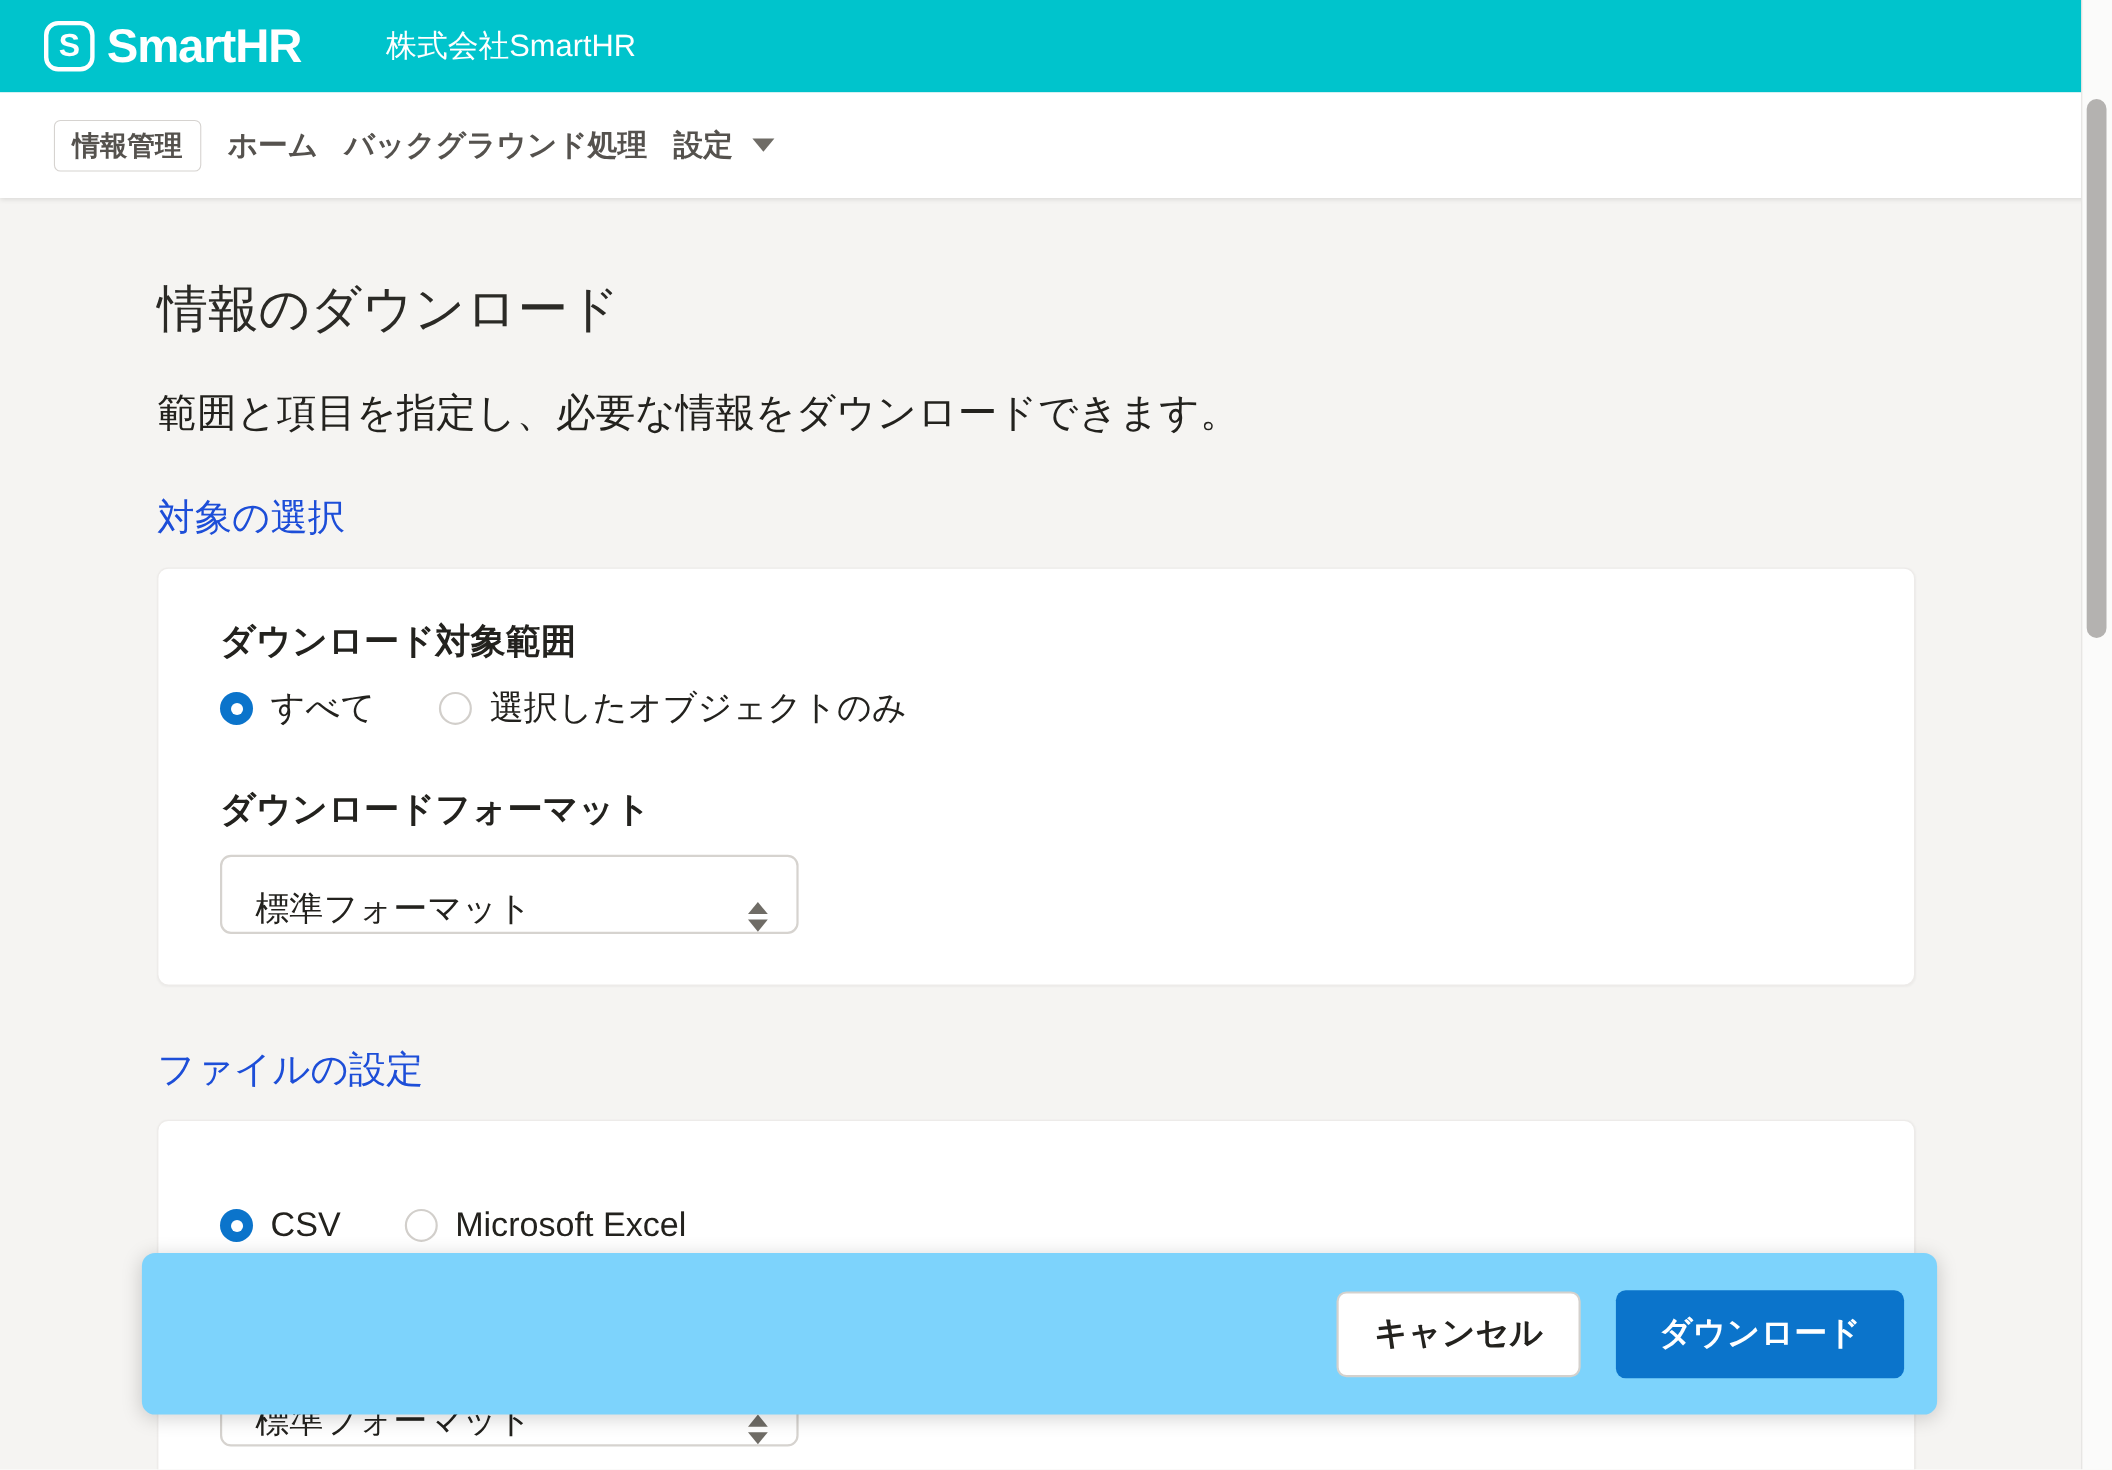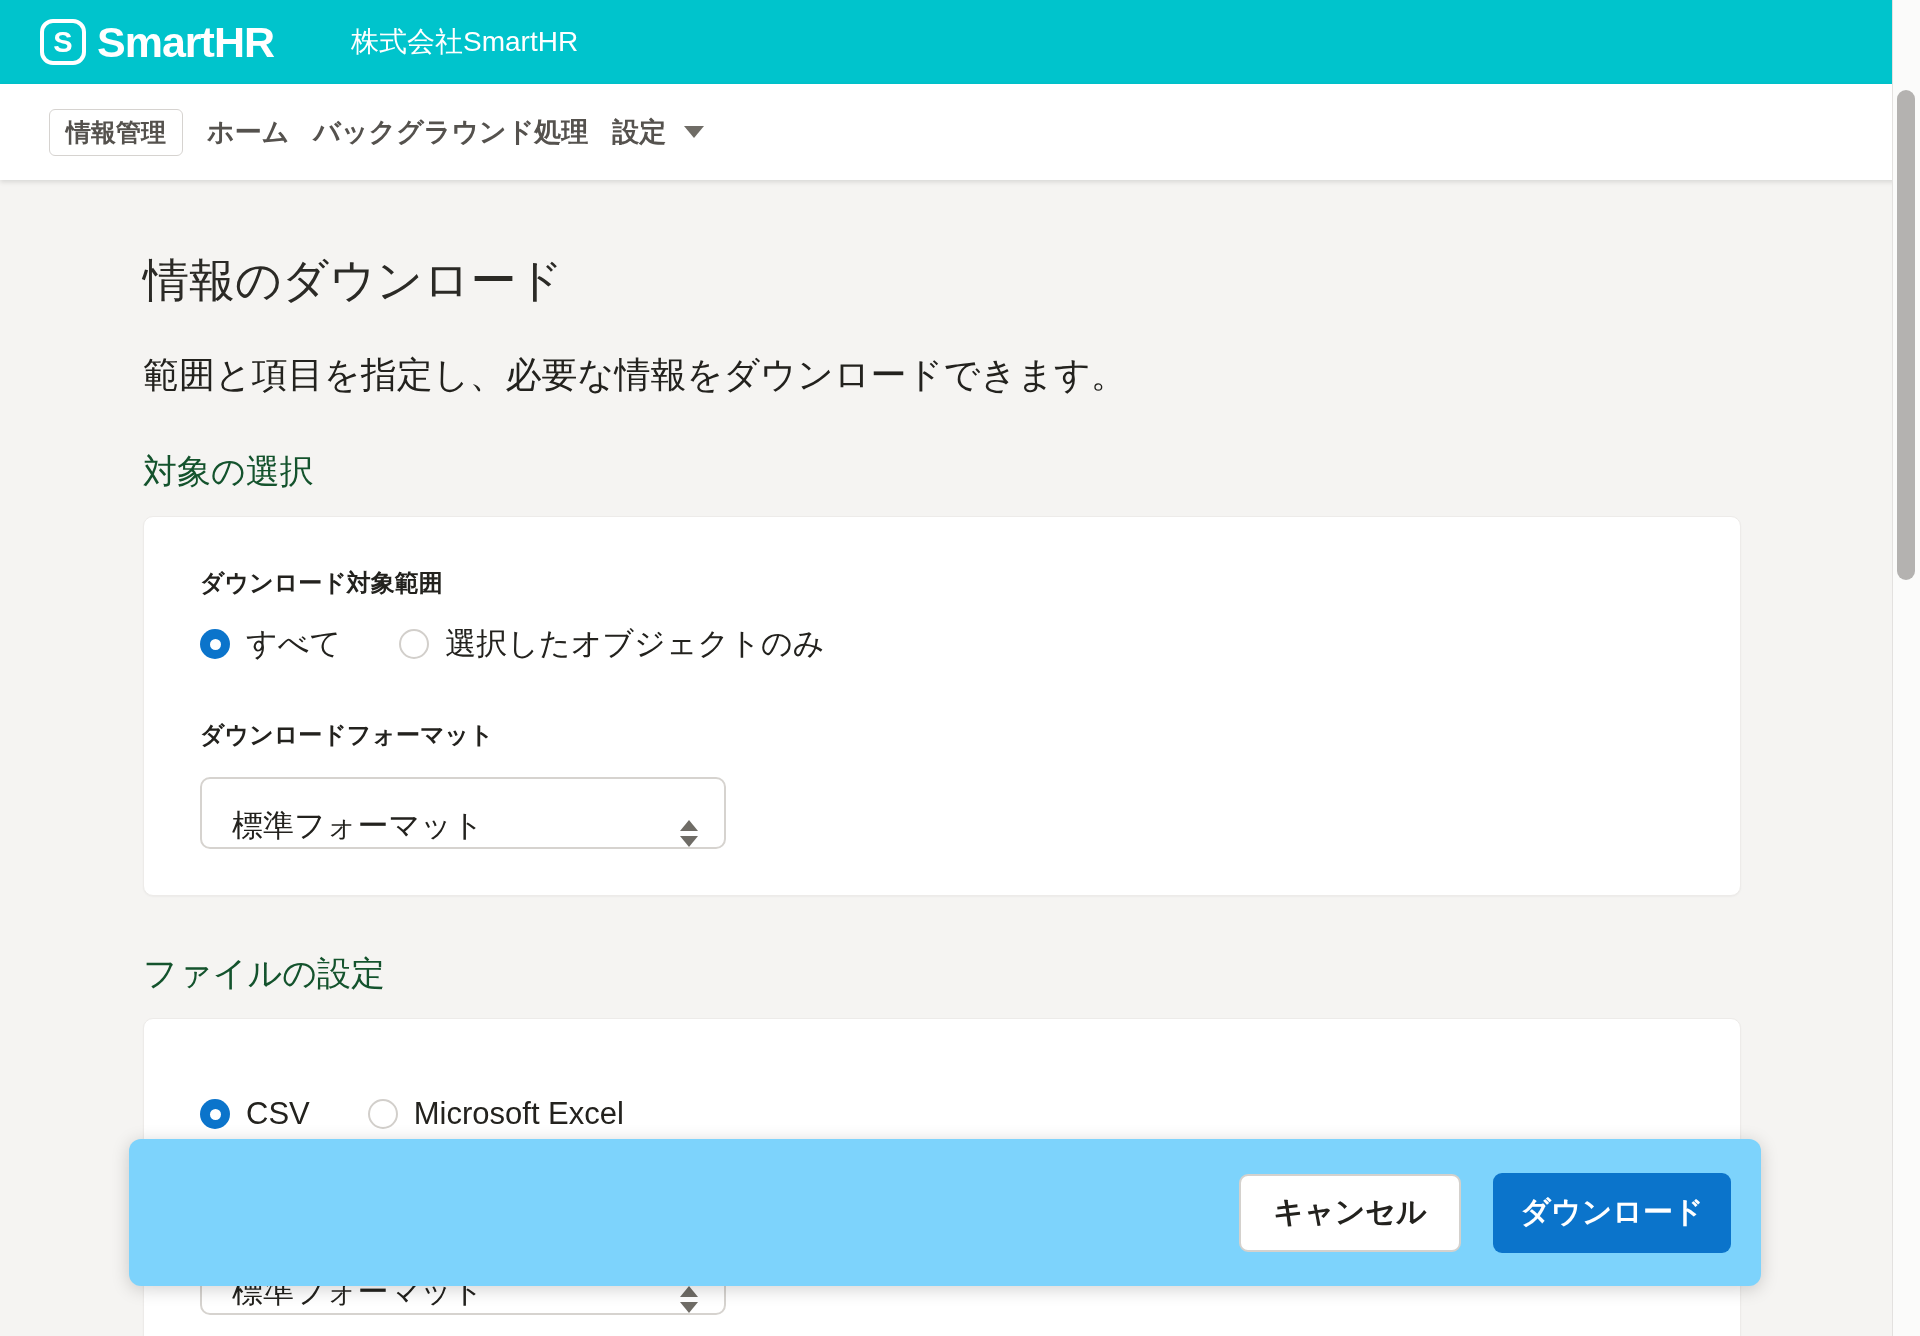--- a/index.html
+++ b/index.html
@@ -20,24 +20,24 @@
   .global-nav{height:96px;background:#fff;display:flex;align-items:center;padding-left:49px;
     box-shadow:0 2px 5px rgba(0,0,0,.12);position:relative;z-index:5;}
   .nav-box{border:1px solid #d6d3d0;border-radius:6px;padding:6px 16px;font-size:25px;font-weight:bold;color:#55524e;cursor:pointer;}
   .nav-link{font-size:27px;font-weight:bold;color:#55524e;margin-left:24px;cursor:pointer;display:flex;align-items:center;}
   .caret{display:inline-block;width:0;height:0;border-left:10px solid transparent;border-right:10px solid transparent;
     border-top:12px solid #6f6c66;margin-left:18px;}
   
   main{padding-left:143px;}
   h1{font-size:46px;font-weight:400;line-height:56px;margin:72px 0 0;color:#2b2a26;}
   .desc{font-size:36px;line-height:38px;margin:48px 0 0;}
-  h2{font-size:34px;font-weight:400;line-height:42px;margin:56px 0 0;color:#14532d;}
+  h2{font-size:34px;font-weight:400;line-height:42px;margin:56px 0 0;color:#1d4ed8;}
   .card{width:1598px;background:#fff;border:1px solid #edebe9;border-radius:10px;
     margin-top:24px;padding:50px 56px 46px;box-shadow:0 1px 2px rgba(0,0,0,.04);}
-  .field-label{font-size:24px;line-height:32px;font-weight:bold;}
+  .field-label{font-size:32px;line-height:32px;font-weight:bold;}
   .radio-row{display:flex;align-items:center;margin-top:28px;height:34px;}
   .radio-item{display:flex;align-items:center;margin-right:58px;cursor:pointer;}
   .radio{width:30px;height:30px;border-radius:50%;border:2px solid #d2cfcb;background:#fff;
     display:flex;align-items:center;justify-content:center;flex:none;}
   .radio--on{border:none;background:#0b74cb;}
   .radio-dot{width:11px;height:11px;border-radius:50%;background:#fff;}
   .radio-text{font-size:31px;margin-left:16px;white-space:nowrap;}
   .mt{margin-top:58px;}
   .select{width:526px;height:72px;border:2px solid #d6d3cf;border-radius:10px;background:#fff;
     display:flex;align-items:flex-end;justify-content:space-between;padding:0 26px 0 30px;margin-top:26px;cursor:pointer;gap:22px;}
@@ -46,21 +46,21 @@
   .tri-up{width:0;height:0;border-left:9px solid transparent;border-right:9px solid transparent;border-bottom:11px solid #6f6c66;}
   .tri-down{width:0;height:0;border-left:9px solid transparent;border-right:9px solid transparent;border-top:11px solid #6f6c66;margin-top:5px;}
   .card--file{height:346px;padding-bottom:0;overflow:hidden;}
   .select--partial{margin-top:112px;}
   
   .footer-bar{position:absolute;left:129px;top:1139px;width:1632px;height:147px;background:#7dd3fc;
     border-radius:12px;box-shadow:0 3px 18px rgba(0,0,0,.18);z-index:20;
     display:flex;align-items:center;justify-content:flex-end;padding-right:30px;}
   .btn{font-family:inherit;font-size:30px;font-weight:bold;border-radius:9px;cursor:pointer;}
   .btn--secondary{width:222px;height:78px;background:#fff;border:2px solid #d4d1cd;color:#23221e;}
-  .btn--primary{width:238px;height:80px;background:#0b74cb;border:none;color:#fff;margin-left:32px;}
+  .btn--primary{width:262px;height:80px;background:#0b74cb;border:none;color:#fff;margin-left:32px;}
   
   .scrollbar{position:absolute;right:0;top:0;width:28px;height:100%;background:#fbfbfa;
     border-left:1px solid #e3e1df;z-index:30;}
   .scrollbar-thumb{position:absolute;left:4px;top:90px;width:18px;height:490px;border-radius:9px;background:#b4b2b0;cursor:pointer;}
 </style>
 </head>
 <body>
 
 <div class="screen">
 

